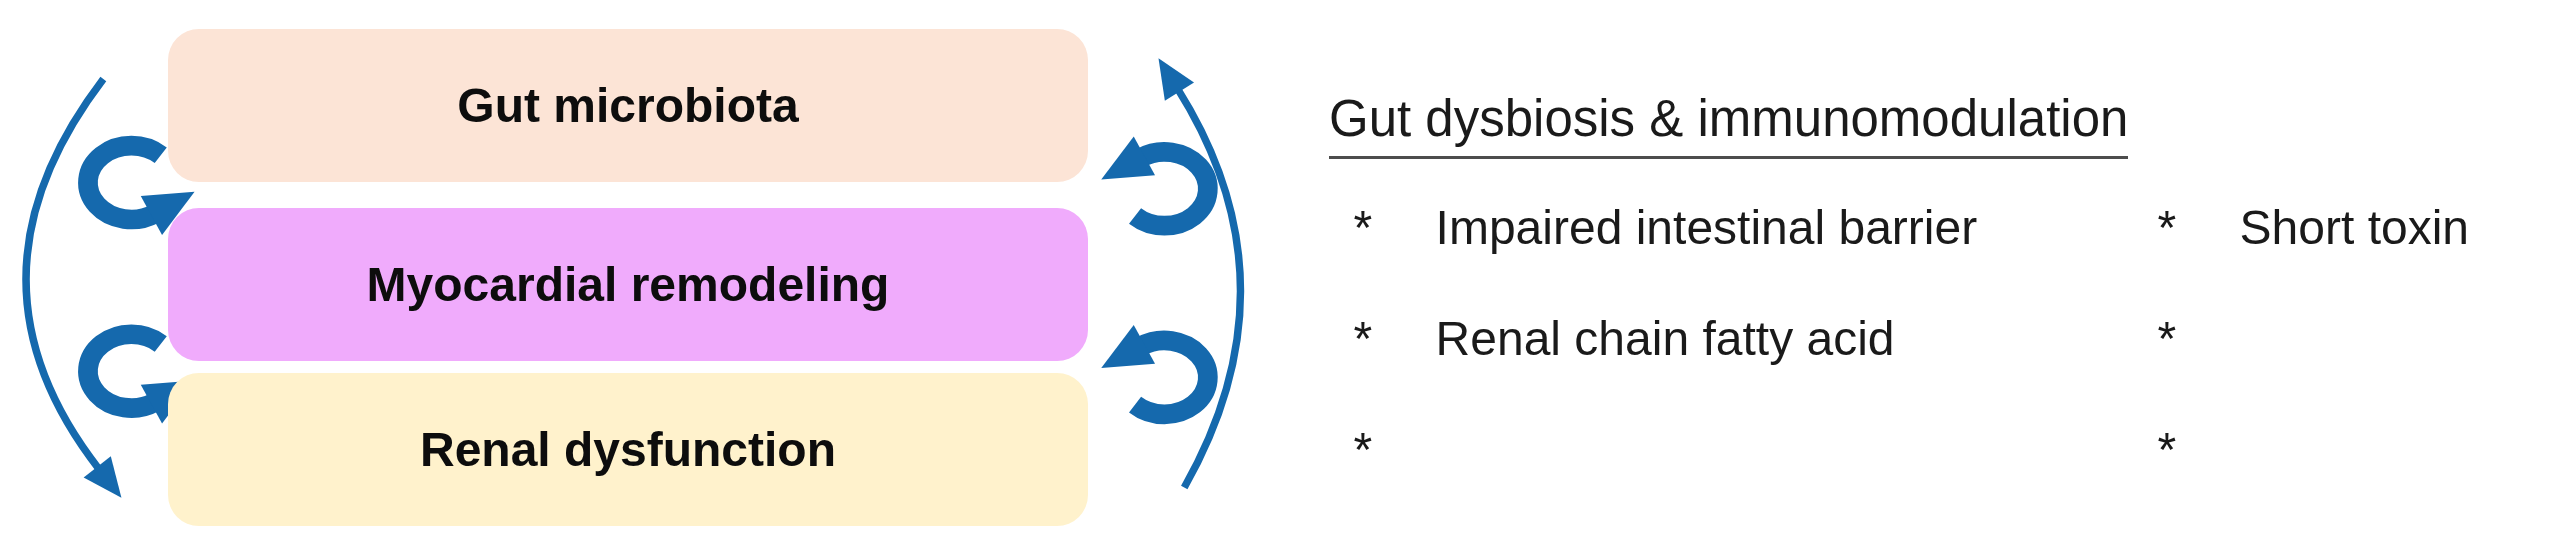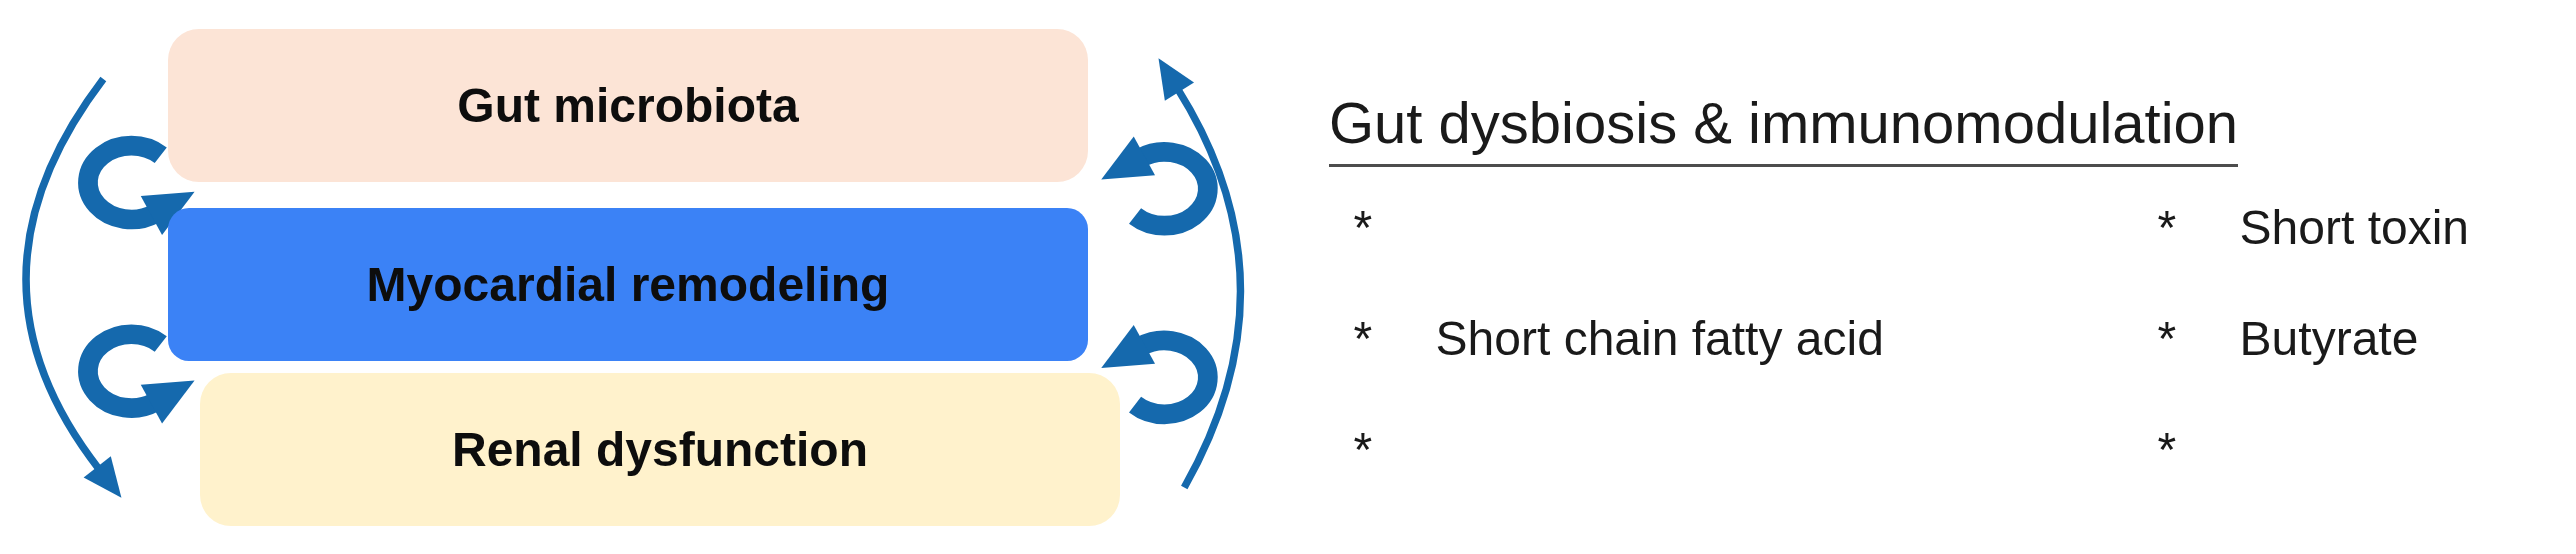--- a/index.html
+++ b/index.html
@@ -51,21 +51,21 @@
     left: 1329px;
     top: 0;
     width: 1247px;
     height: 555px;
   }
   .panel-heading {
     position: absolute;
     left: 0;
     top: 89px;
     display: inline-block;
-    font-size: 58px;
+    font-size: 51px;
     font-weight: 400;
     color: #1a1a1a;
     padding-bottom: 8.2px;
     border-bottom: 3.3px solid #4d4d4d;
     white-space: nowrap;
   }
   .bullet-list {
     position: absolute;
     left: 24.6px;
     top: 172px;
@@ -116,52 +116,52 @@
     <path d="M 196 419 A 53 45 0 1 0 189 490" fill="none" stroke="currentColor" stroke-width="24" marker-end="url(#headSmall)"></path>
 
     <path d="M 1384 263 A 53 45 0 1 0 1391 192" fill="none" stroke="currentColor" stroke-width="24" marker-end="url(#headSmall)"></path>
 
     <path d="M 1384 493 A 53 45 0 1 0 1391 422" fill="none" stroke="currentColor" stroke-width="24" marker-end="url(#headSmall)"></path>
   </svg>
 
   <div class="node-box box-1" style="background: rgb(252, 228, 214);">
     <span class="label">Gut microbiota</span>
   </div>
-  <div class="node-box box-2" style="background: #3b82f6; border-radius: 21px;">
+  <div class="node-box box-2" style="background: #f0abfc;">
     <span class="label">Myocardial remodeling</span>
   </div>
-  <div class="node-box box-3" style="background: rgb(255, 242, 204); margin-left: 32px;">
+  <div class="node-box box-3" style="background: rgb(255, 242, 204);">
     <span class="label">Renal dysfunction</span>
   </div>
 
   <div class="panel">
     <div class="panel-heading">Gut dysbiosis &amp; immunomodulation</div>
 
     <div class="bullet-list">
       <div class="bullet-col-1">
         <div class="bullet-row">
           <span class="bullet-star">*</span>
+          <span class="bullet-text">Impaired intestinal barrier</span>
         </div>
         <div class="bullet-row">
           <span class="bullet-star">*</span>
-          <span class="bullet-text">Short chain fatty acid</span>
+          <span class="bullet-text">Renal chain fatty acid</span>
         </div>
         <div class="bullet-row">
           <span class="bullet-star">*</span>
         </div>
       </div>
 
       <div class="bullet-col-2">
         <div class="bullet-row">
           <span class="bullet-star">*</span>
           <span class="bullet-text">Short toxin</span>
         </div>
         <div class="bullet-row">
           <span class="bullet-star">*</span>
-          <span class="bullet-text">Butyrate</span>
         </div>
         <div class="bullet-row">
           <span class="bullet-star">*</span>
         </div>
       </div>
     </div>
   </div>
 
 </div>
 

